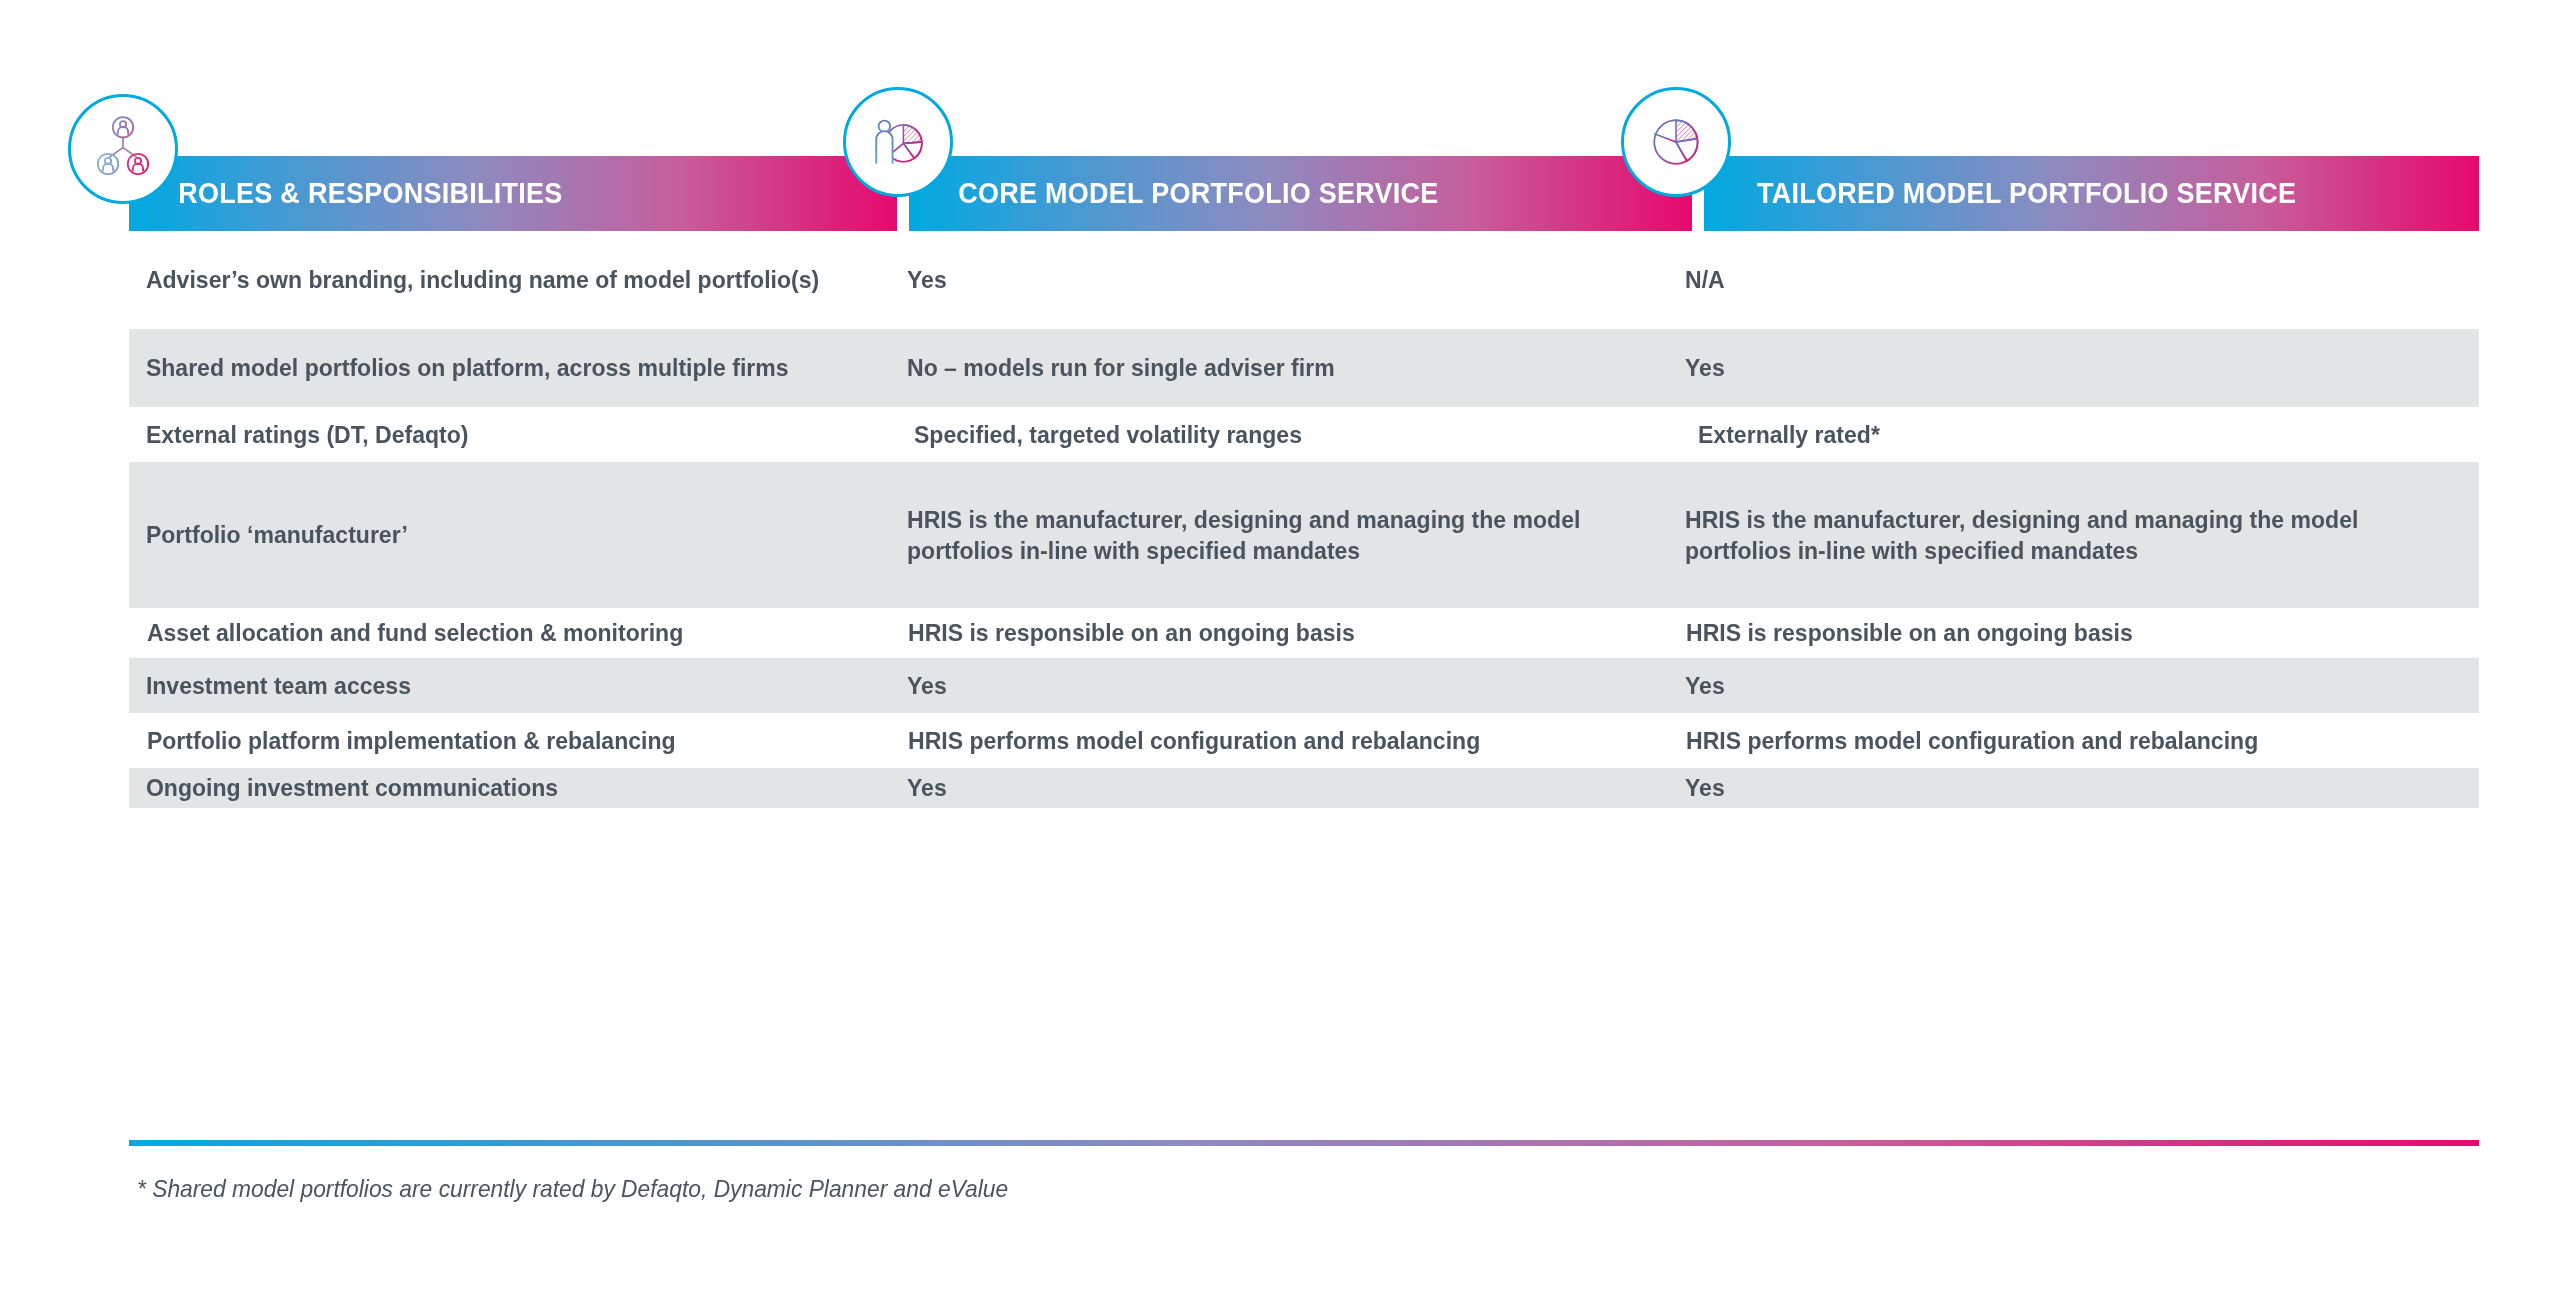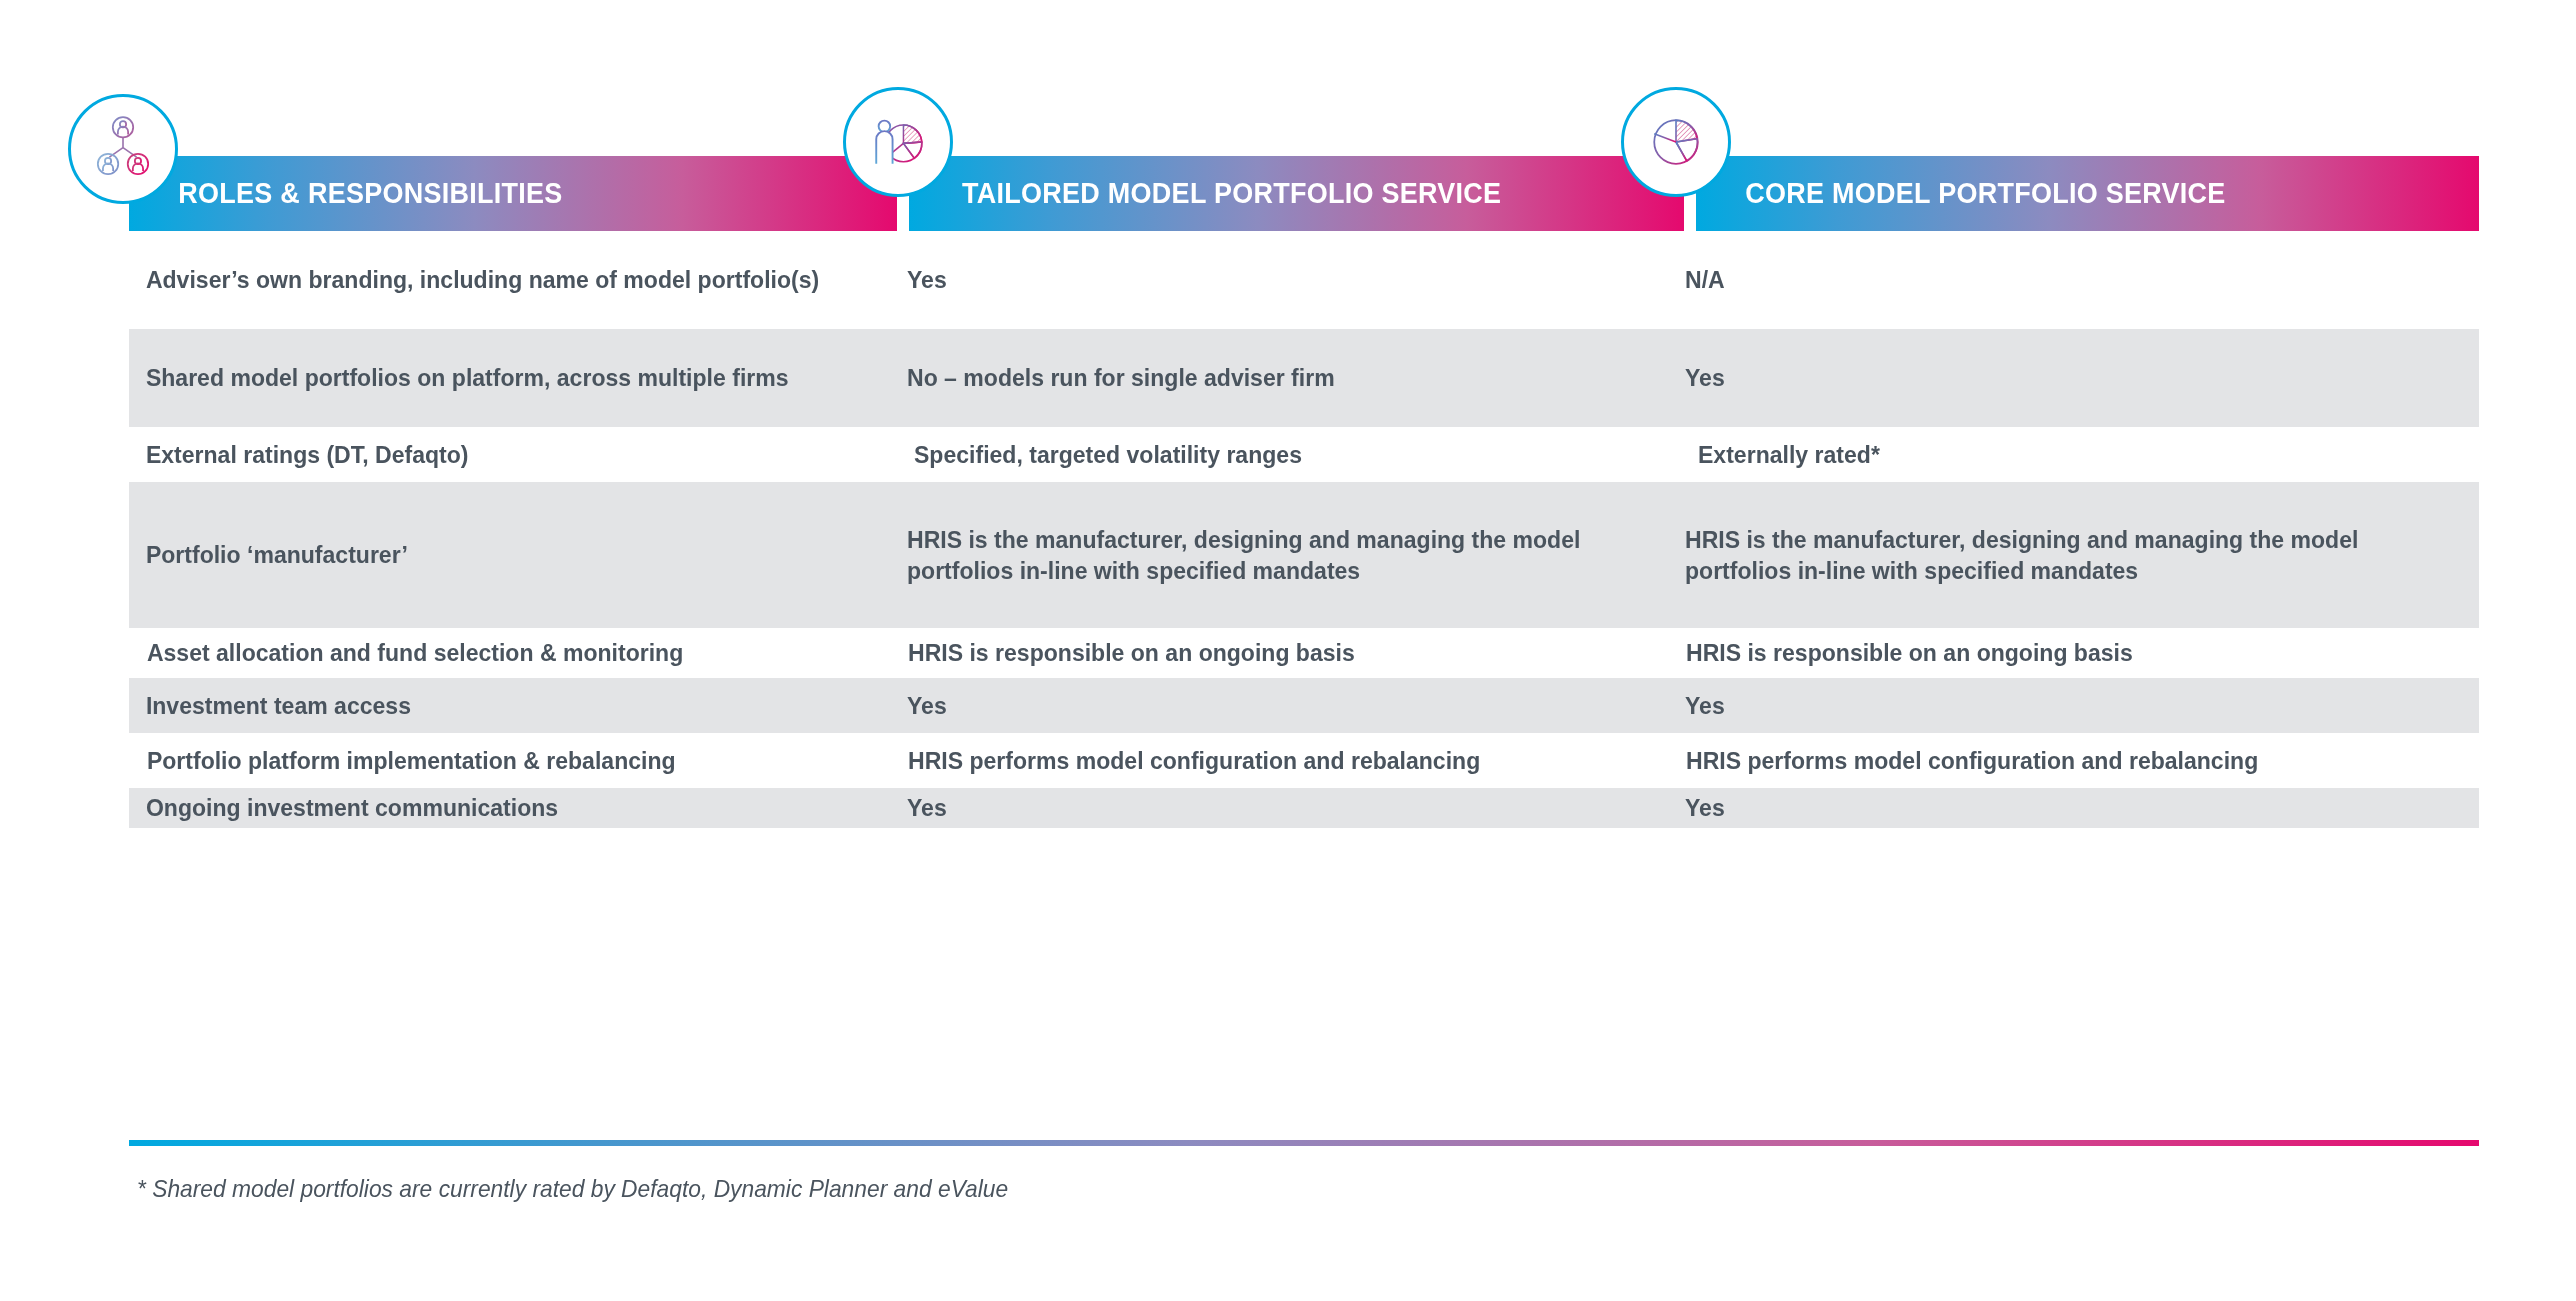--- a/index.html
+++ b/index.html
@@ -80,21 +80,21 @@
     padding:0 20.6px 0 0;
     font-stretch:condensed;
     transform:scaleX(0.96);
     transform-origin:left center;
   }
   .cell.col1{ width:771px; padding-left:17.6px; }
   .cell.col2{ width:778px; padding-left:7.3px; }
   .cell.col3{ width:800px; padding-left:7.3px; }
 
   .h1{ height:98px; }
-  .h2{ height:98px; }
+  .h2{ height:78px; }
   .h3{ height:55px;gap:18px; }
   .h4{ height:146px; }
   .h5{ height:50px;justify-content:flex-end; }
   .h6{ height:55px; }
   .h7{ height:55px;justify-content:center; }
   .h8{ height:40px; }
 
   .bottom-rule{
     position:absolute;
     left:129px; top:1140px;
@@ -116,25 +116,25 @@
 </style>
 </head>
 <body>
 
 <div class="page">
 
   <div class="header-row">
     <div class="header-cell c1">
       <span class="header-title">ROLES &amp; RESPONSIBILITIES</span>
     </div>
+    <div class="header-cell c3">
+      <span class="header-title">CORE MODEL PORTFOLIO SERVICE</span>
+    </div>
     <div class="header-cell c2">
       <span class="header-title">TAILORED MODEL PORTFOLIO SERVICE</span>
-    </div>
-    <div class="header-cell c3">
-      <span class="header-title">CORE MODEL PORTFOLIO SERVICE</span>
     </div>
   </div>
 
   <div class="badge" id="badge1">
     <svg viewBox="0 0 100 100" xmlns="http://www.w3.org/2000/svg">
       <defs>
         <linearGradient id="gA" x1="0" y1="0" x2="1" y2="1">
           <stop offset="0%" stop-color="#7E8FC8"></stop>
             <stop offset="100%" stop-color="#B05A9B"></stop>
         </linearGradient>

